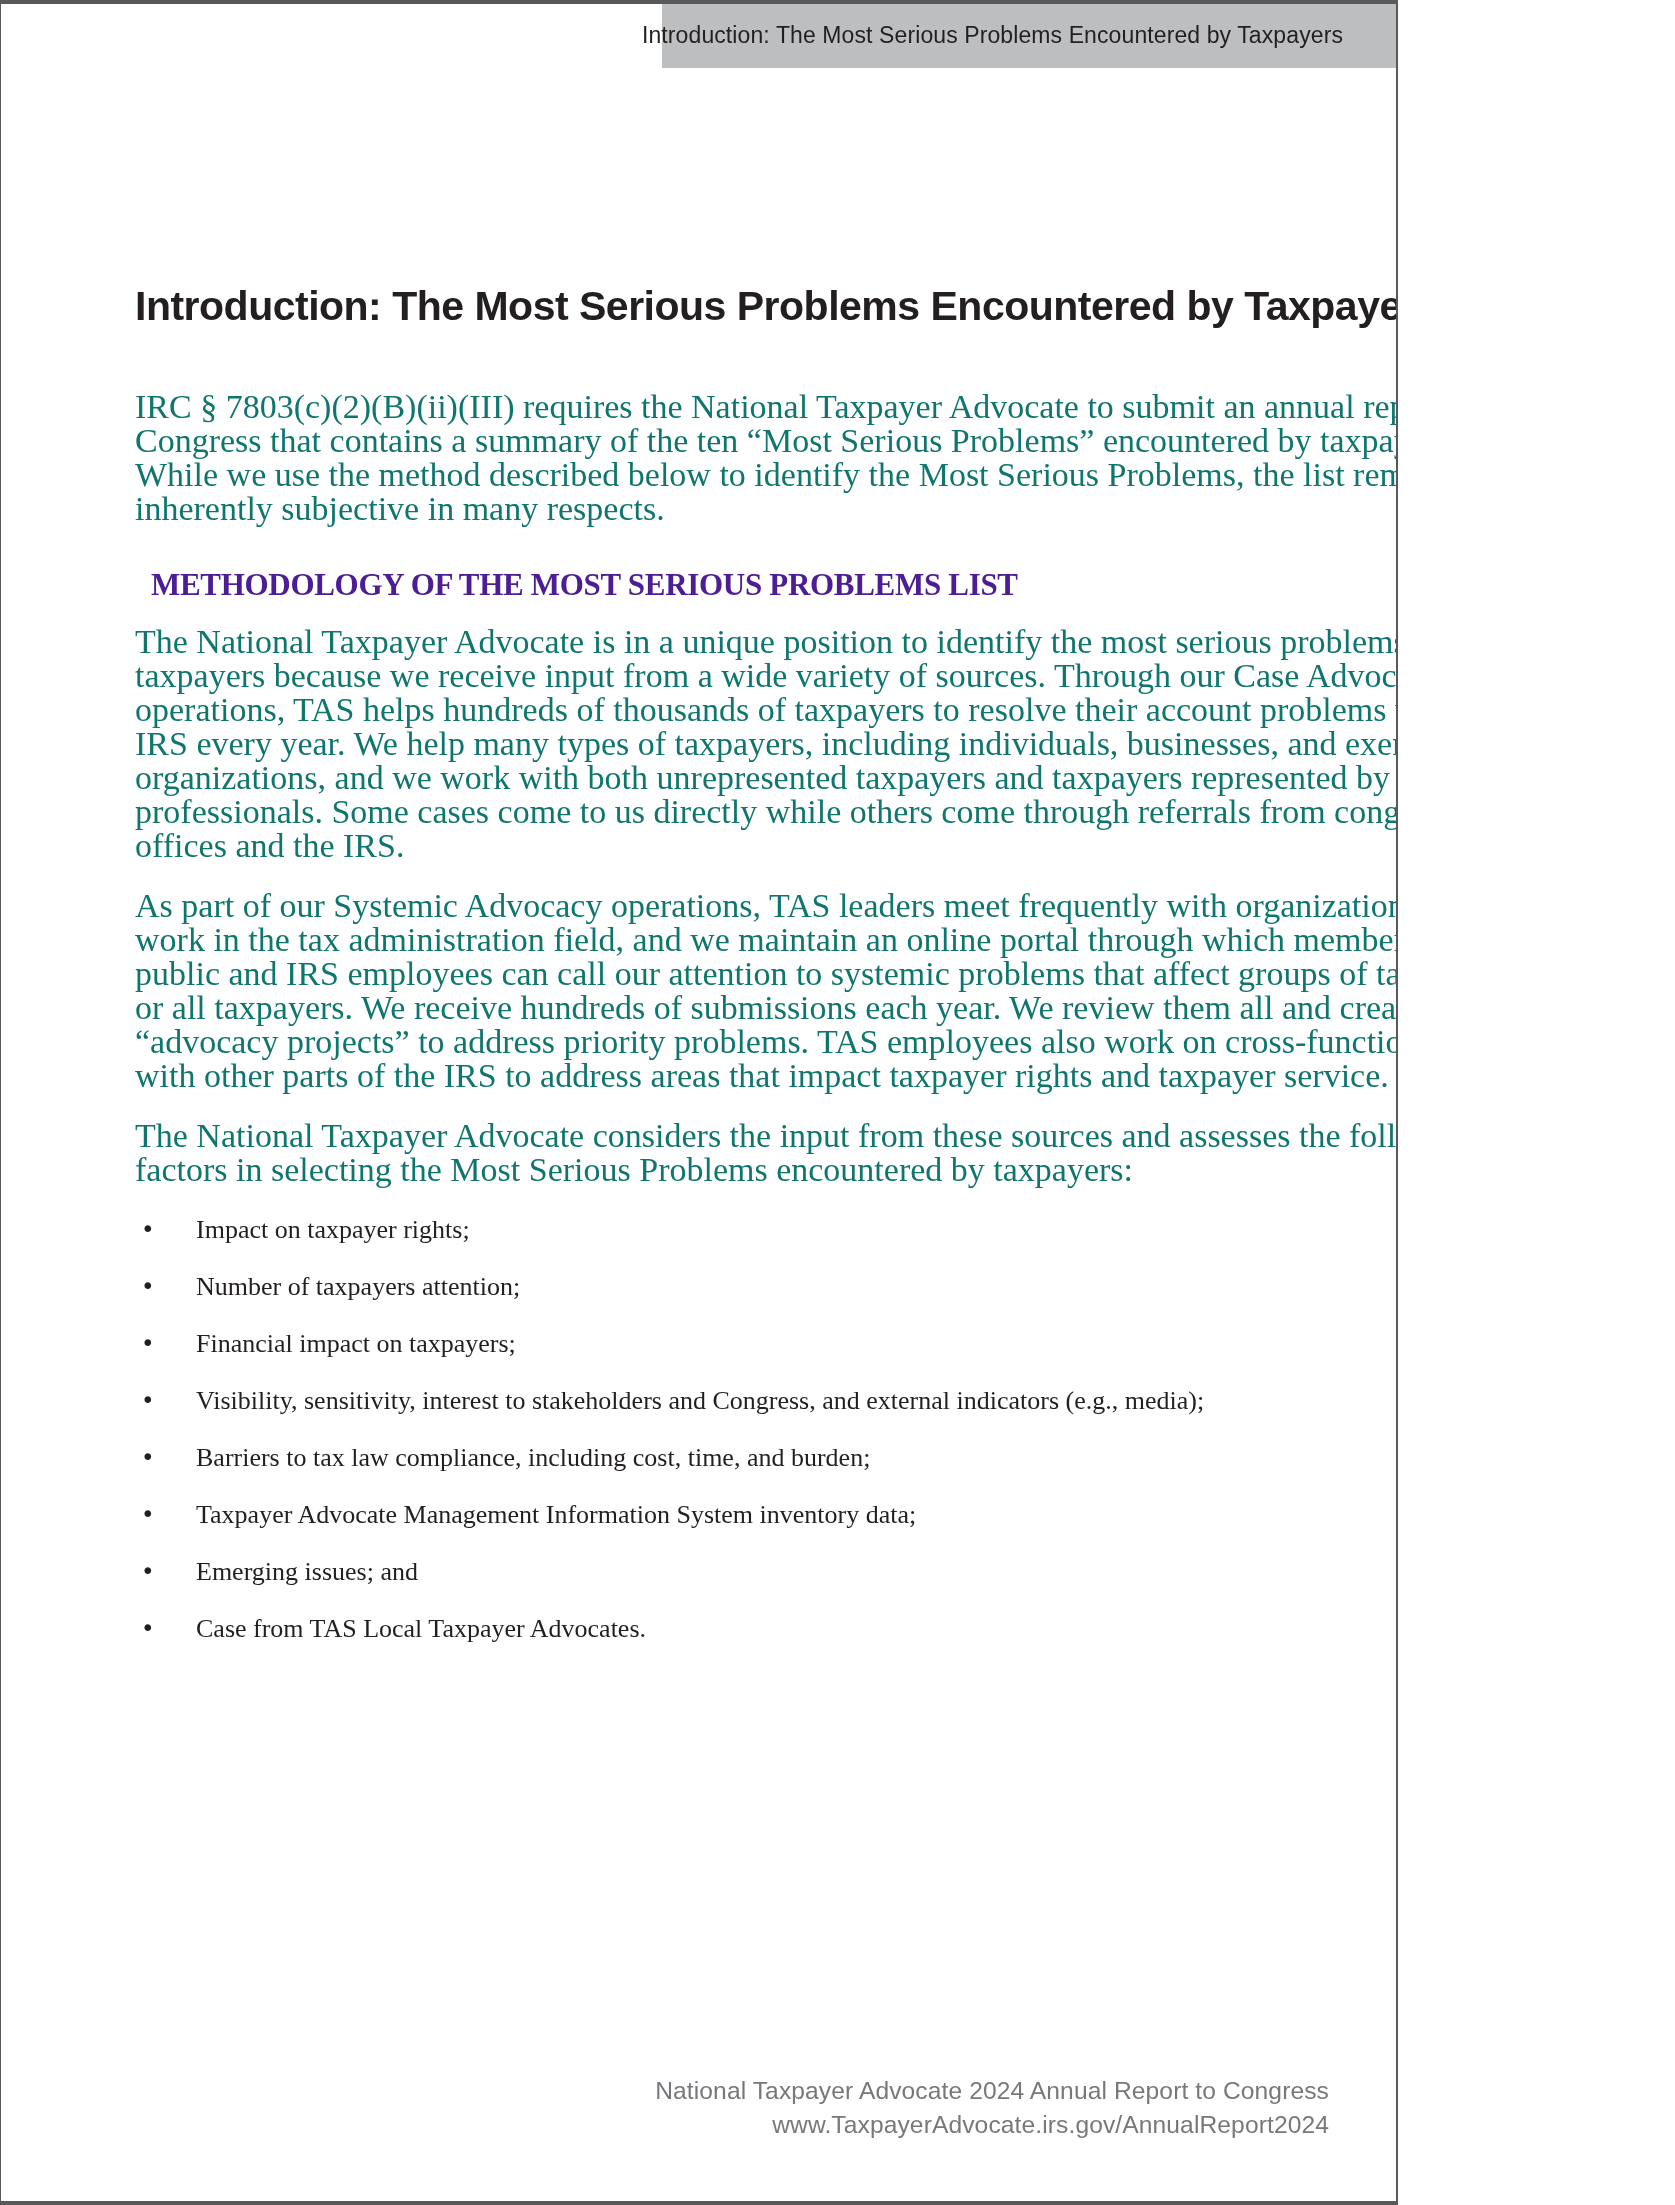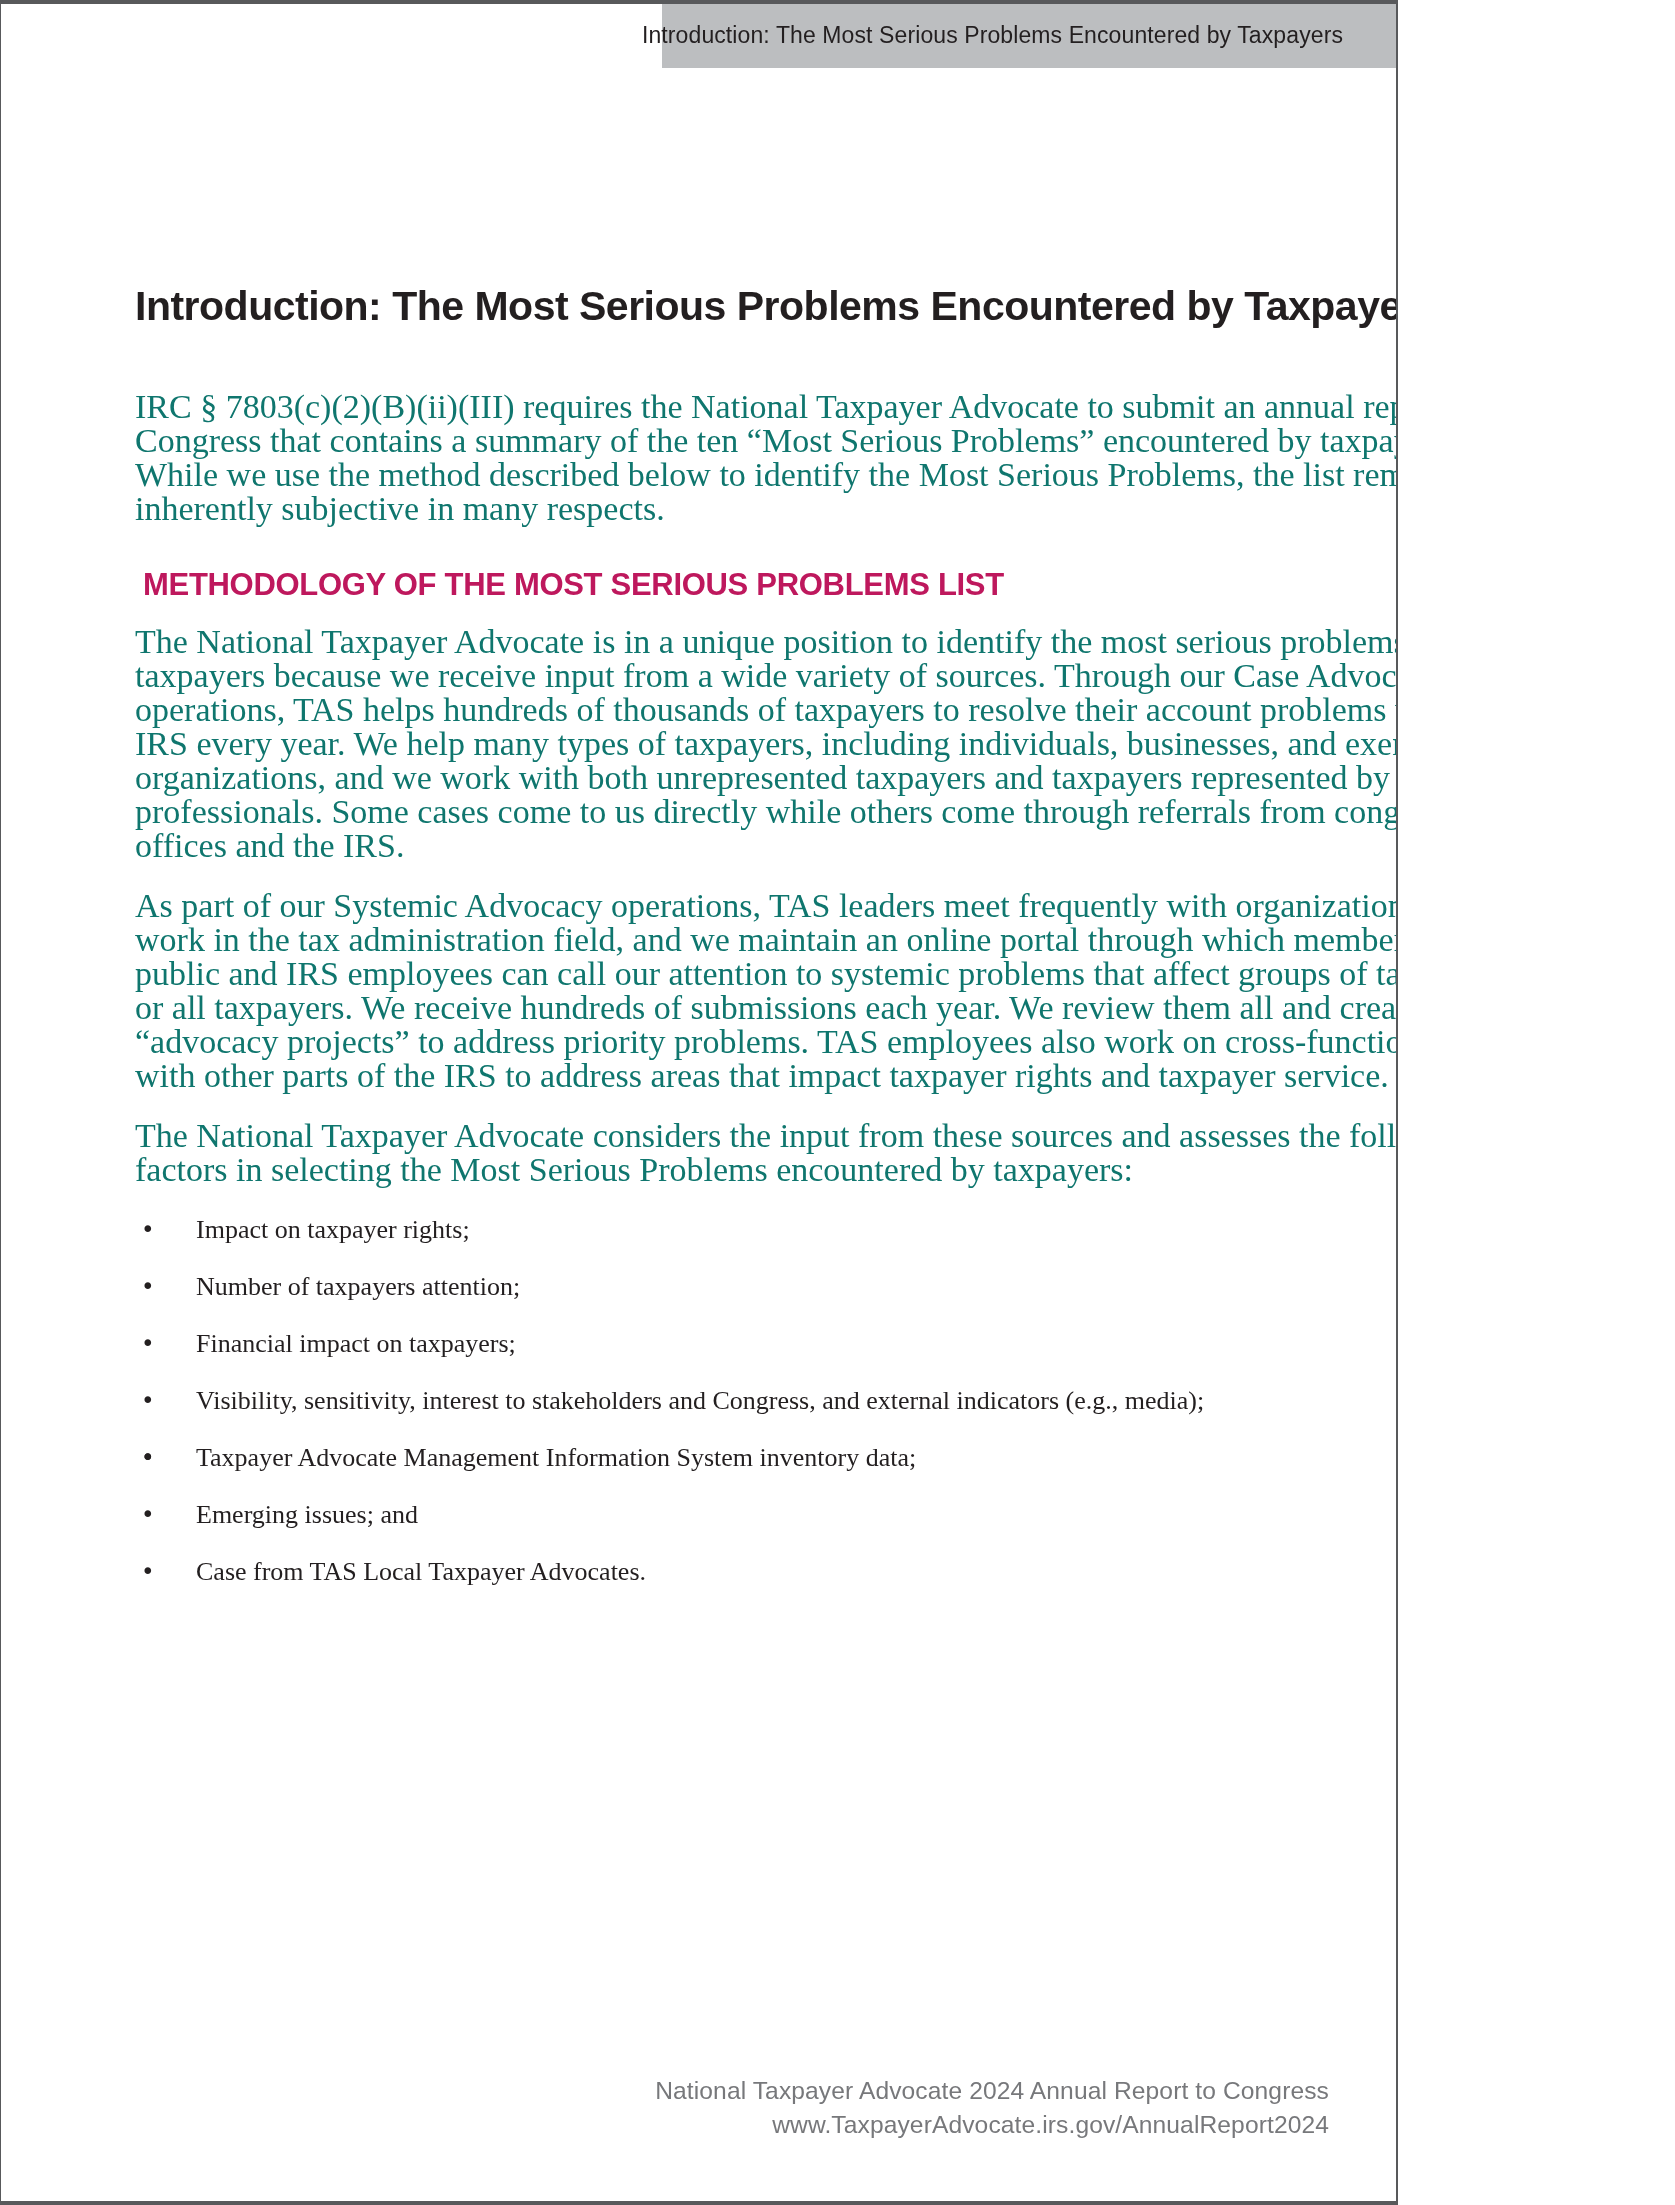--- a/index.html
+++ b/index.html
@@ -73,26 +73,27 @@
     font-family: "Liberation Serif", serif;
     font-size: 34px;
     line-height: 34px;
     margin: 0 5px 26px 0;
     color: #0f766e;
   }
   p.intro {
     margin-top: 59px;
   }
   h2.section-heading {
-    margin: 42px 0 23px 8px;
+    margin: 42px 0 23px 16px;
     font-size: 31px;
     line-height: 34px;
     font-weight: bold;
     letter-spacing: -0.3px;
-    color: #be185d;
+    color: #4c1d95;
+    font-family: Liberation Serif, serif;
   }
   ul.factors {
     list-style: none;
     margin: 20px 0 0 0;
     padding: 0;
     font-family: "Liberation Serif", serif;
     font-size: 26px;
     line-height: 34px;
     color: #231f20;
   }
@@ -164,20 +165,21 @@
       <li>
         <span class="bullet">•</span>
         <span>Financial impact on taxpayers;</span>
       </li>
       <li>
         <span class="bullet">•</span>
         <span>Visibility, sensitivity, interest to stakeholders and Congress, and external indicators (e.g., media);</span>
       </li>
       <li>
         <span class="bullet">•</span>
+        <span>Barriers to tax law compliance, including cost, time, and burden;</span>
       </li>
       <li>
         <span class="bullet">•</span>
         <span>Taxpayer Advocate Management Information System inventory data;</span>
       </li>
       <li>
         <span class="bullet">•</span>
         <span>Emerging issues; and</span>
       </li>
       <li>

